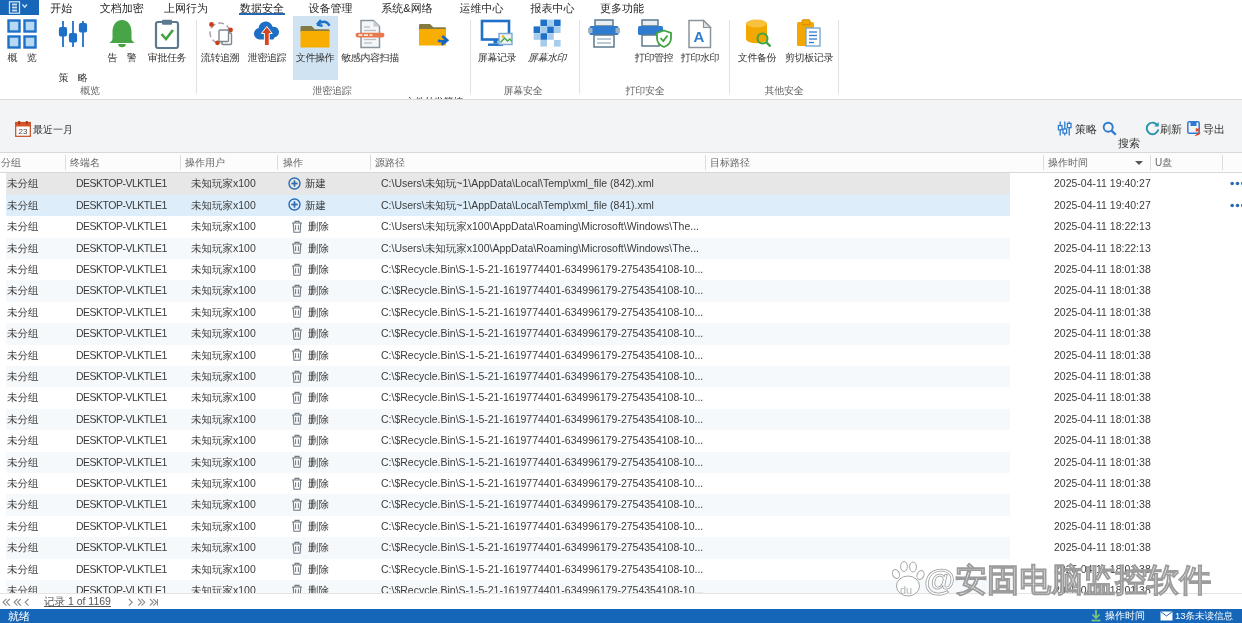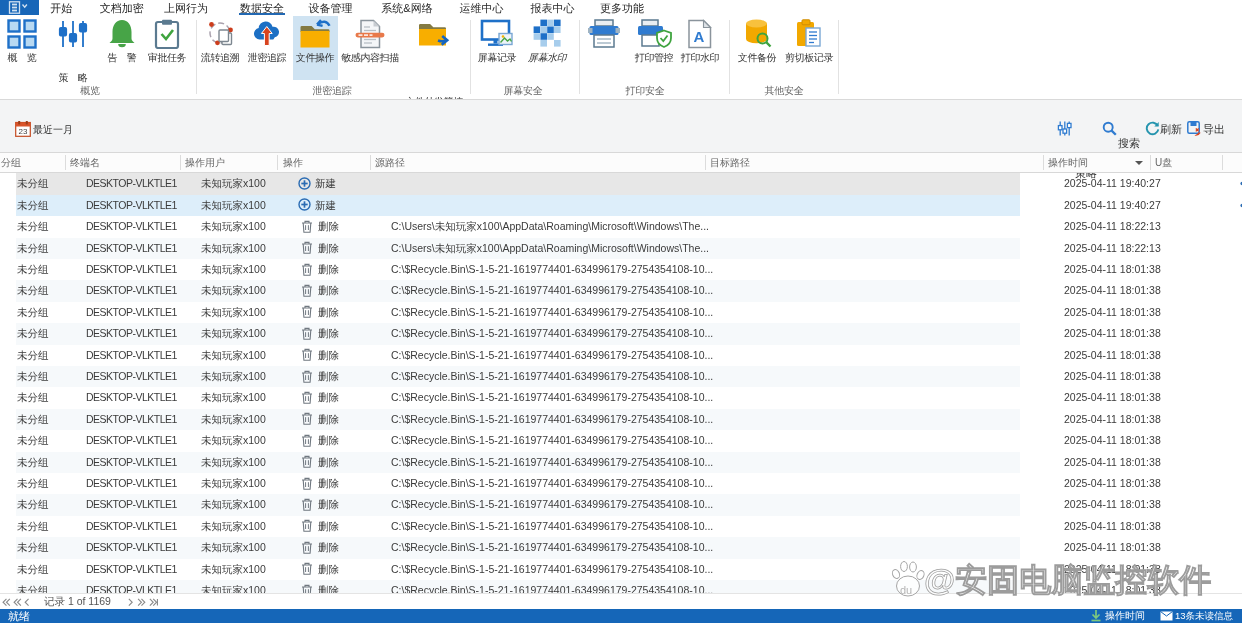--- a/index.html
+++ b/index.html
@@ -6,21 +6,21 @@
 html,body { width:1242px; height:623px; overflow:hidden; }
 body { font-family:"Liberation Sans", sans-serif; background:#fff; position:relative; }
 .abs { position:absolute; }
 .tab { position:absolute; top:0; height:15px; line-height:16px; font-size:11px; color:#262626; white-space:nowrap; transform:translateX(-50%); }
 .riblabel { position:absolute; top:52px; height:12px; line-height:12px; font-size:10px; letter-spacing:-0.4px; color:#333; white-space:nowrap; transform:translateX(-50%); }
 .grplabel { position:absolute; top:85px; height:11px; line-height:11px; font-size:10px; letter-spacing:-0.3px; color:#666; white-space:nowrap; transform:translateX(-50%); }
 .gsep { position:absolute; top:20px; width:1px; height:74px; background:#e2e2e2; }
 .hcell { position:absolute; top:0; height:21px; line-height:21px; font-size:10px; color:#666; white-space:nowrap; }
 .hsep { position:absolute; top:3px; width:1px; height:15px; background:#dcdcdc; }
 .cell { position:absolute; top:0; height:21.4px; line-height:21.4px; font-size:10.5px; color:#3b3b3b; white-space:nowrap; }
-.row { position:absolute; left:16px; width:1004px; height:21.4px; }
+.row { position:absolute; left:6px; width:1004px; height:21.4px; }
 </style>
 </head>
 <body>
 
 <div class="abs" style="left:0;top:0;width:39px;height:15px;background:#1766b8;">
 <svg width="39" height="15" viewBox="0 0 39 15" style="position:absolute;left:0;top:0;">
 <rect x="9.5" y="1.8" width="10" height="11.4" fill="none" stroke="#cfe0f1" stroke-width="1.3"></rect>
 <rect x="12" y="3.6" width="5" height="1.8" fill="#cfe0f1"></rect>
 <rect x="12" y="6.6" width="5" height="1.8" fill="#cfe0f1"></rect>
 <rect x="12" y="9.6" width="5" height="1.8" fill="#cfe0f1"></rect>
@@ -207,21 +207,21 @@
 <div class="abs" style="left:1057px;top:121px;width:15px;height:15px;"><svg width="15" height="15" viewBox="0 0 15 15">
       <g stroke="#2f7bd0" stroke-width="1.3" fill="none">
 <line x1="3.2" y1="0.5" x2="3.2" y2="14.5"></line>
         <rect x="1.4" y="4.6" width="3.6" height="4.2" fill="#fff"></rect>
 <line x1="7.8" y1="0.5" x2="7.8" y2="14.5"></line>
         <rect x="6" y="8" width="3.6" height="4.2" fill="#fff"></rect>
 <line x1="12.2" y1="0.5" x2="12.2" y2="14.5"></line>
         <rect x="10.4" y="2.4" width="3.6" height="4.2" fill="#fff"></rect>
 </g>
     </svg></div>
-<div class="abs" style="left:1075px;top:122px;height:14px;line-height:14px;font-size:11px;color:#333;margin-top:44px;">策略</div>
+<div class="abs" style="left:1075px;top:122px;height:14px;line-height:14px;font-size:11px;color:#333;">策略</div>
 <div class="abs" style="left:1102px;top:121px;width:15px;height:15px;"><svg width="15" height="15" viewBox="0 0 15 15">
 <circle cx="6.2" cy="6.2" r="4.5" fill="none" stroke="#2f7bd0" stroke-width="1.9"></circle>
 <line x1="9.6" y1="9.6" x2="13.8" y2="13.8" stroke="#2f7bd0" stroke-width="2.3"></line>
     </svg></div>
 <div class="abs" style="left:1118px;top:122px;height:14px;line-height:14px;font-size:11px;color:#333;margin-top:14px;">搜索</div>
 <div class="abs" style="left:1145px;top:121px;width:15px;height:15px;"><svg width="15" height="15" viewBox="0 0 15 15">
 <path d="M12.8 4.9 A5.8 5.8 0 1 0 13.3 8.4" fill="none" stroke="#2594ae" stroke-width="1.9"></path>
 <path d="M13.7 1.1 v4.4 h-4.4 Z" fill="#2594ae"></path>
     </svg></div>
 <div class="abs" style="left:1160px;top:122px;height:14px;line-height:14px;font-size:11px;color:#333;">刷新</div>
@@ -254,39 +254,41 @@
 </div>
 <div class="row" style="top:173.4px;background:#e7e7e7;">
 <div class="cell" style="left:1px;">未分组</div>
 <div class="cell" style="left:70px;letter-spacing:-0.5px;">DESKTOP-VLKTLE1</div>
 <div class="cell" style="left:185px;">未知玩家x100</div>
 <div class="cell" style="left:282px;"><svg width="13" height="13" viewBox="0 0 13 13" style="vertical-align:-2.5px;">
 <circle cx="6.5" cy="6.5" r="5.5" fill="none" stroke="#2b6cb3" stroke-width="1.4"></circle>
 <line x1="6.5" y1="3.3" x2="6.5" y2="9.7" stroke="#2b6cb3" stroke-width="1.7"></line>
 <line x1="3.3" y1="6.5" x2="9.7" y2="6.5" stroke="#2b6cb3" stroke-width="1.7"></line>
       </svg><span style="margin-left:4px;">新建</span></div>
+<div class="cell" style="left:375px;">C:\Users\未知玩~1\AppData\Local\Temp\xml_file (842).xml</div>
 <div class="cell" style="left:1048px;">2025-04-11 19:40:27</div>
 <div class="abs" style="left:1224px;top:8px;width:16px;height:5px;">
       <svg width="16" height="5" viewBox="0 0 16 5" style="display:block">
         <circle cx="2.2" cy="2.5" r="1.8" fill="#2b6cb3"></circle>
         <circle cx="7.5" cy="2.5" r="1.8" fill="#2b6cb3"></circle>
         <circle cx="12.8" cy="2.5" r="1.8" fill="#2b6cb3"></circle>
       </svg>
     </div>
 <div class="abs" style="left:1238px;top:2px;width:1.5px;height:17px;background:#333;"></div>
 </div>
 <div class="row" style="top:194.8px;background:#ddeefa;">
 <div class="cell" style="left:1px;">未分组</div>
 <div class="cell" style="left:70px;letter-spacing:-0.5px;">DESKTOP-VLKTLE1</div>
 <div class="cell" style="left:185px;">未知玩家x100</div>
 <div class="cell" style="left:282px;"><svg width="13" height="13" viewBox="0 0 13 13" style="vertical-align:-2.5px;">
 <circle cx="6.5" cy="6.5" r="5.5" fill="none" stroke="#2b6cb3" stroke-width="1.4"></circle>
 <line x1="6.5" y1="3.3" x2="6.5" y2="9.7" stroke="#2b6cb3" stroke-width="1.7"></line>
 <line x1="3.3" y1="6.5" x2="9.7" y2="6.5" stroke="#2b6cb3" stroke-width="1.7"></line>
       </svg><span style="margin-left:4px;">新建</span></div>
+<div class="cell" style="left:375px;">C:\Users\未知玩~1\AppData\Local\Temp\xml_file (841).xml</div>
 <div class="cell" style="left:1048px;">2025-04-11 19:40:27</div>
 <div class="abs" style="left:1224px;top:8px;width:16px;height:5px;">
       <svg width="16" height="5" viewBox="0 0 16 5" style="display:block">
         <circle cx="2.2" cy="2.5" r="1.8" fill="#2b6cb3"></circle>
         <circle cx="7.5" cy="2.5" r="1.8" fill="#2b6cb3"></circle>
         <circle cx="12.8" cy="2.5" r="1.8" fill="#2b6cb3"></circle>
       </svg>
     </div>
 </div>
 <div class="row" style="top:216.2px;background:#fff;">
@@ -507,21 +509,21 @@
 </div>
 <div class="abs" style="left:0;top:593px;width:1242px;height:30px;background:#fff;"></div>
 <div class="abs" style="left:0;top:593px;width:1242px;height:16px;background:#fff;border-top:1px solid #e4e4e4;"></div>
 <div class="abs" style="left:2px;top:598px;line-height:0;"><svg width="31" height="8.5" viewBox="0 0 36 10">
 <path d="M5 1 L1 5 L5 9" fill="none" stroke="#8a8a8a" stroke-width="1.3"></path>
       <path d="M9 1 L5 5 L9 9" fill="none" stroke="#8a8a8a" stroke-width="1.3"></path>
 <path d="M18 1 L14 5 L18 9" fill="none" stroke="#8a8a8a" stroke-width="1.3"></path>
       <path d="M22 1 L18 5 L22 9" fill="none" stroke="#8a8a8a" stroke-width="1.3"></path>
 <path d="M31 1 L27 5 L31 9" fill="none" stroke="#8a8a8a" stroke-width="1.3"></path>
 </svg></div>
-<div class="abs" style="left:44px;top:594px;height:15px;line-height:15px;font-size:10.5px;color:#555;">记录 1 of 1169</div>
+<div class="abs" style="left:44px;top:594px;height:15px;line-height:15px;font-size:10.5px;color:#555;text-decoration:underline;">记录 1 of 1169</div>
 <div class="abs" style="left:128px;top:598px;line-height:0;"><svg width="37" height="8.5" viewBox="0 0 44 10">
 <path d="M1 1 L5 5 L1 9" fill="none" stroke="#8a8a8a" stroke-width="1.3"></path>
 <path d="M12 1 L16 5 L12 9" fill="none" stroke="#8a8a8a" stroke-width="1.3"></path>
       <path d="M16 1 L20 5 L16 9" fill="none" stroke="#8a8a8a" stroke-width="1.3"></path>
 <path d="M26 1 L30 5 L26 9" fill="none" stroke="#8a8a8a" stroke-width="1.3"></path>
       <path d="M30 1 L34 5 L30 9" fill="none" stroke="#8a8a8a" stroke-width="1.3"></path>
       <line x1="35" y1="1" x2="35" y2="9" stroke="#8a8a8a" stroke-width="1.3"></line>
 </svg></div>
 <div class="abs" style="left:0;top:609px;width:1242px;height:14px;background:#1566b8;"></div>
 <div class="abs" style="left:8px;top:609px;height:14px;line-height:14px;font-size:11px;color:#fff;">就绪</div>

